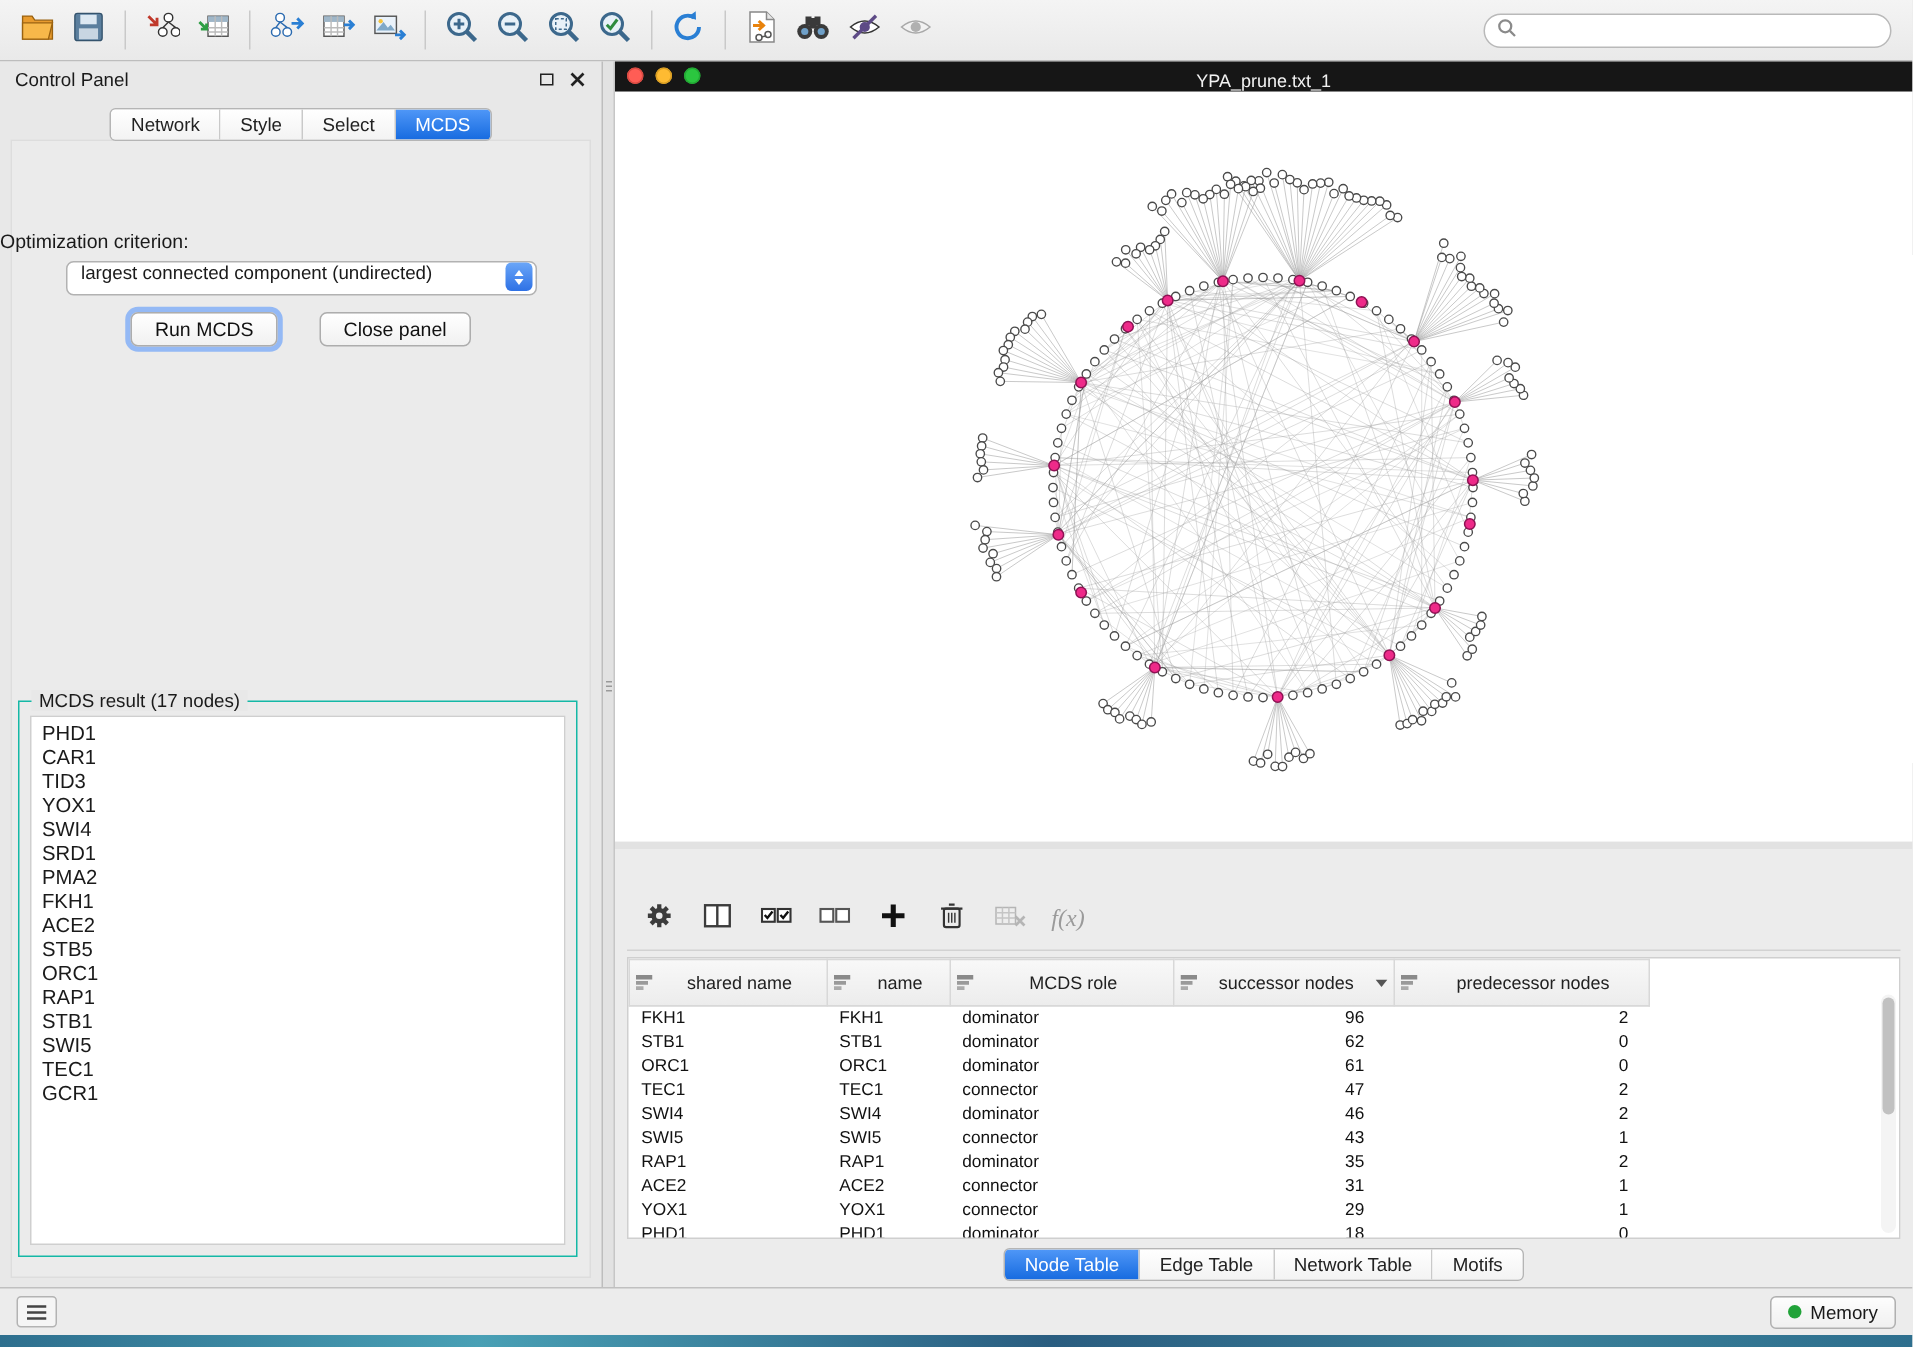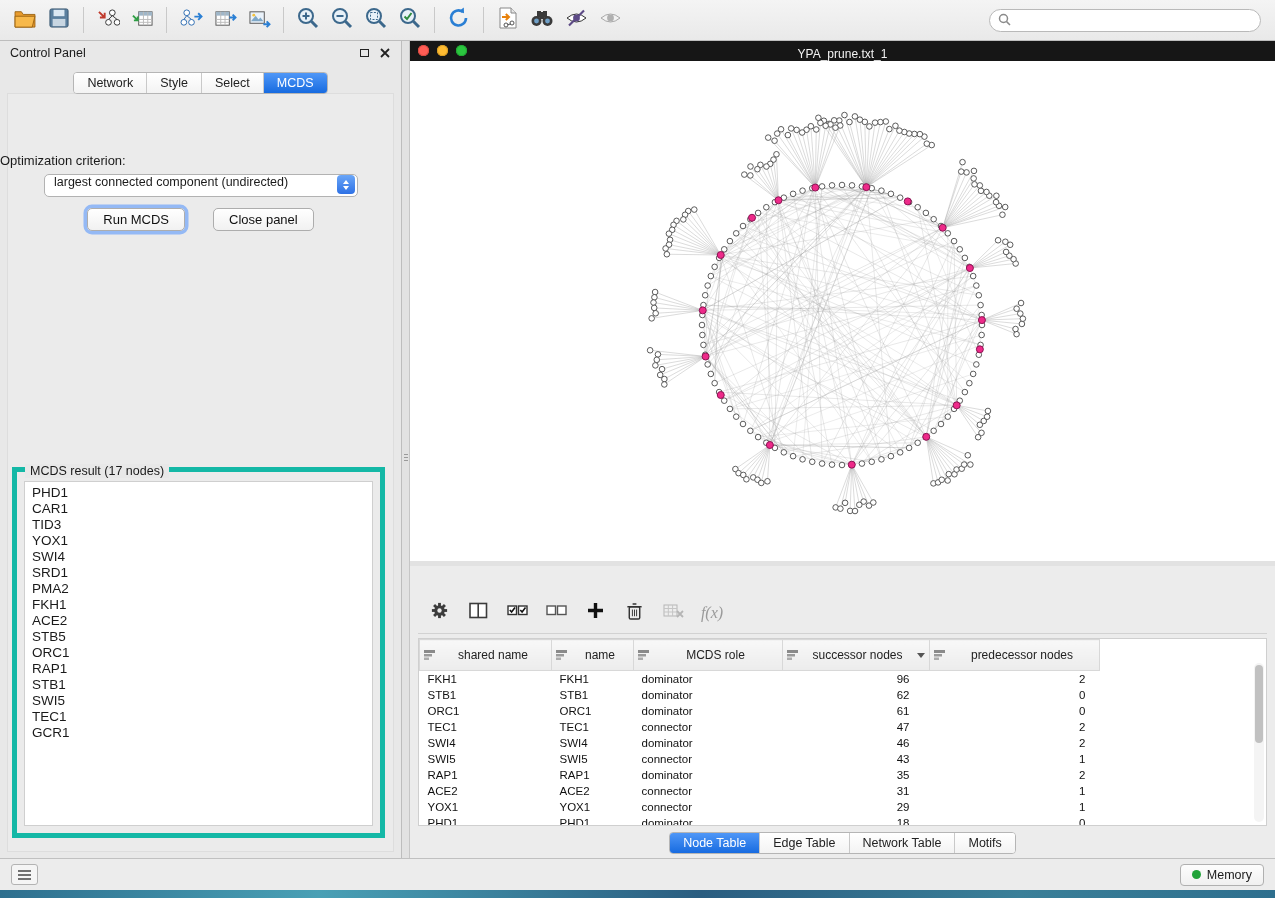--- a/index.html
+++ b/index.html
@@ -28,21 +28,21 @@
   .seg .tab.active{background:linear-gradient(#4f97f7,#176be0);color:#fff}
   .cp-tabs{position:absolute;top:31px;left:0;width:100%;text-align:center;z-index:2}
   .opt-label{position:absolute;top:112px;width:100%;text-align:left;font-size:13px}
   .dropdown{position:absolute;top:133px;left:44px;width:314px;height:23px;background:#fff;border:1px solid #b2b2b2;border-radius:5px;display:flex;align-items:flex-start;padding-left:9px;font-size:12.5px}
   .stepper{margin-left:auto;margin-right:2px;width:18px;height:19px;background:linear-gradient(#6aa6f8,#2e71e5);border-radius:4px;display:flex;flex-direction:column;align-items:center;justify-content:center}
   .stepper .up{width:0;height:0;border-left:3.5px solid transparent;border-right:3.5px solid transparent;border-bottom:4px solid #fff;margin-bottom:2px}
   .stepper .down{width:0;height:0;border-left:3.5px solid transparent;border-right:3.5px solid transparent;border-top:4px solid #fff}
   .btn-row{position:absolute;top:167px;width:100%;display:flex;justify-content:center;gap:28px}
   .mac-btn{font-family:"Liberation Sans",sans-serif;font-size:13px;padding:3px 15px;border:1px solid #adadad;border-radius:5px;background:linear-gradient(#ffffff,#f1f1f1);color:#111;cursor:default}
   .mac-btn.focused{box-shadow:0 0 0 3.5px rgba(77,144,254,.55)}
-  .group-box{position:absolute;left:12px;right:16px;top:426px;bottom:20px;border:5px solid #14b8a6}
+  .group-box{position:absolute;left:12px;right:16px;top:426px;bottom:20px;border:1px solid #14b8a6}
   .group-legend{position:absolute;top:-8px;left:8px;background:#e8e8e8;padding:0 5px;font-size:12.5px}
   .mcds-list{position:absolute;left:7px;right:7px;top:9px;bottom:7px;background:#fff;border:1px solid #cfcfcf;overflow:hidden;padding:3px 0}
   .mcds-item{font-size:13.5px;line-height:16px;padding:0 7px}
 
   
   .v-splitter{position:absolute;left:402px;top:41px;width:8px;height:817px;background:#e2e2e2;border-right:1px solid #c6c6c6}
   .v-grip{position:absolute;top:408px;left:1px;width:5px;height:16px;display:flex;flex-direction:column;gap:2px;align-items:center;justify-content:center}
   .v-grip i{width:4px;height:1px;background:#9a9a9a}
   .h-splitter{position:absolute;left:410px;top:561px;right:0;height:5px;background:#e2e2e2}
 

